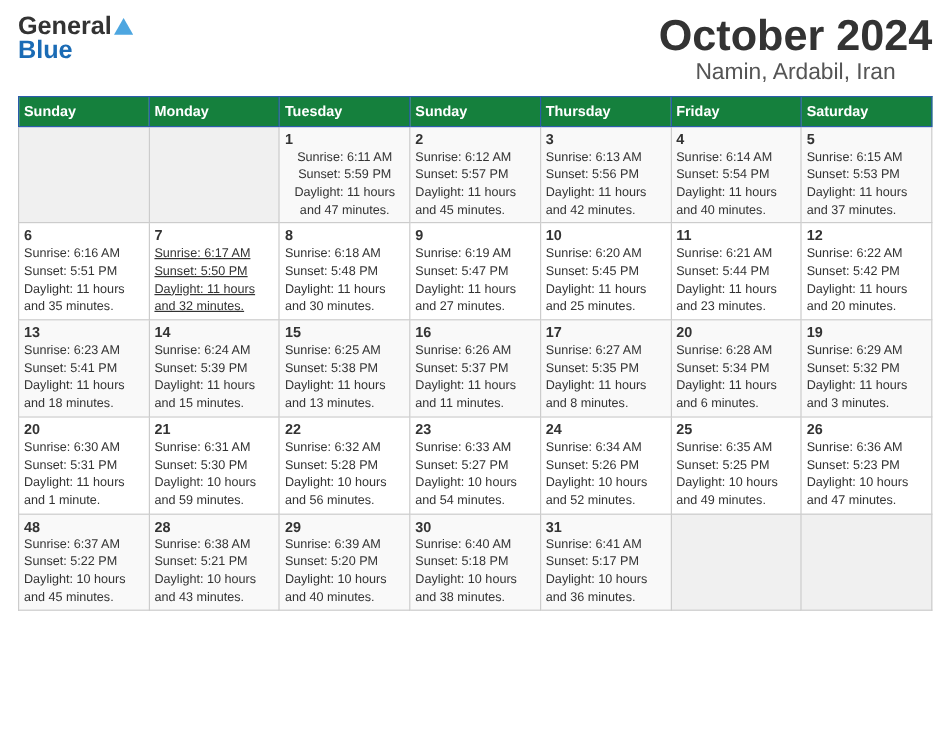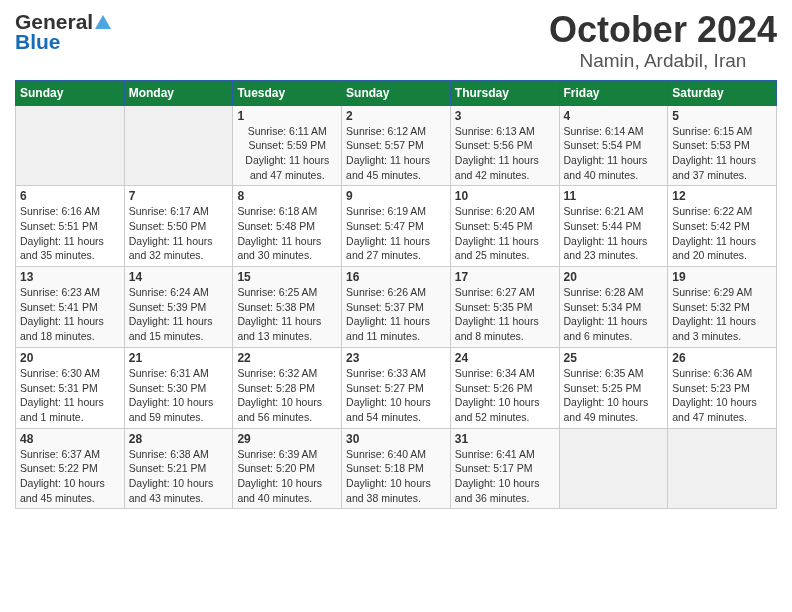--- a/index.html
+++ b/index.html
@@ -87,21 +87,21 @@
         </tr>
         <tr>
           <td>
             <span class="day-number">6</span>
             <div class="day-info" style="white-space: pre-line;">Sunrise: 6:16 AM
 Sunset: 5:51 PM
 Daylight: 11 hours and 35 minutes.</div>
           </td>
           <td>
             <span class="day-number">7</span>
-            <div class="day-info" style="white-space: pre-line;">Sunrise: 6:17 AM
+            <div class="day-info" style="white-space: pre-line; text-decoration: underline;">Sunrise: 6:17 AM
 Sunset: 5:50 PM
 Daylight: 11 hours and 32 minutes.</div>
           </td>
           <td>
             <span class="day-number">8</span>
             <div class="day-info" style="white-space: pre-line;">Sunrise: 6:18 AM
 Sunset: 5:48 PM
 Daylight: 11 hours and 30 minutes.</div>
           </td>
           <td>

